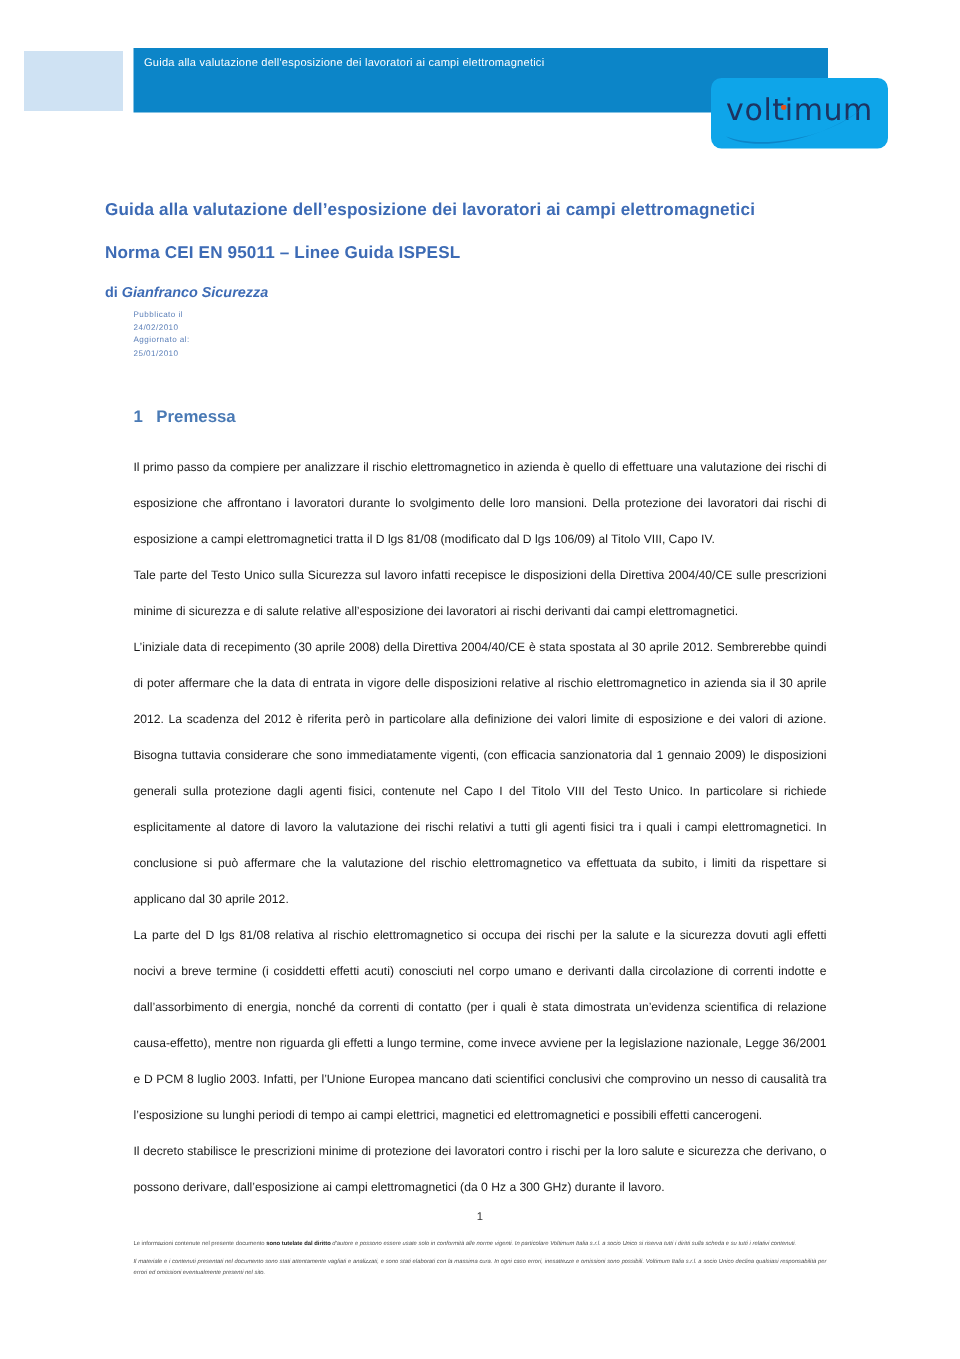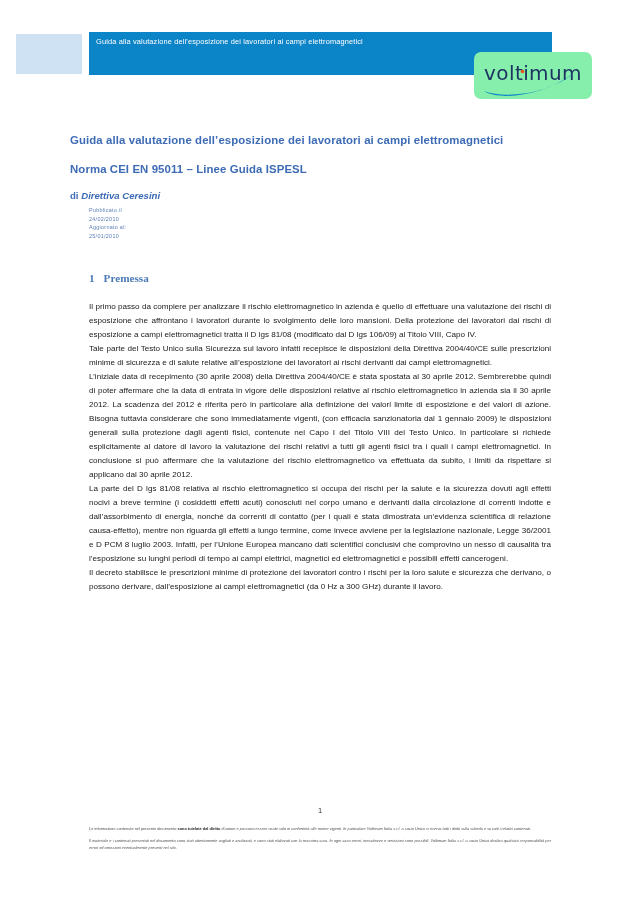--- a/index.html
+++ b/index.html
@@ -56,21 +56,21 @@
     color: #ffffff;
     letter-spacing: 0.15px;
     white-space: nowrap;
   }
   .logo-box {
     position: absolute;
     left: 474px;
     top: 52px;
     width: 118px;
     height: 47px;
-    background: #86efac;
+    background: #0ea5e9;
     border-radius: 7px;
     overflow: hidden;
   }
   .logo-text {
     position: absolute;
     left: 0;
     top: 9px;
     width: 118px;
     text-align: center;
     font-size: 20px;
@@ -128,34 +128,33 @@
   }
 
   
   .section-heading {
     position: absolute;
     left: 89px;
     top: 272px;
     font-size: 11.2px;
     font-weight: bold;
     color: #4a7ab5;
-    font-family: Liberation Serif, serif;
   }
   .section-heading .num {
     margin-right: 9px;
   }
 
   
   .body-text {
     position: absolute;
     left: 89px;
     top: 300px;
     width: 462px;
     font-size: 8.1px;
-    line-height: 14px;
+    line-height: 24px;
     text-align: justify;
     color: #1a1a1a;
   }
   .body-text p {
     margin: 0 0 0 0;
   }
 
   
   .page-number {
     position: absolute;
@@ -199,21 +198,21 @@
     <div class="logo-text">voltimum</div>
     <svg class="logo-swoosh" viewBox="0 0 102 26">
       <path d="M2,21 C18,31 62,26 92,3 C70,22 26,30 2,21 Z" fill="#0c85c8"></path>
       <circle cx="40.5" cy="1.5" r="1.8" fill="#e8531a"></circle>
     </svg>
   </div>
 
   <div class="title-block">
     <div class="doc-title-1">Guida alla valutazione dell’esposizione dei lavoratori ai campi elettromagnetici</div>
     <div class="doc-title-2">Norma CEI EN 95011 – Linee Guida ISPESL</div>
-    <div class="doc-author"><span>di </span><span class="name">Direttiva Ceresini</span></div>
+    <div class="doc-author"><span>di </span><span class="name">Gianfranco Sicurezza</span></div>
   </div>
 
   <div class="dates">
     <div>Pubblicato il</div>
     <div>24/02/2010</div>
     <div>Aggiornato al:</div>
     <div>25/01/2010</div>
   </div>
 
   <div class="section-heading">

